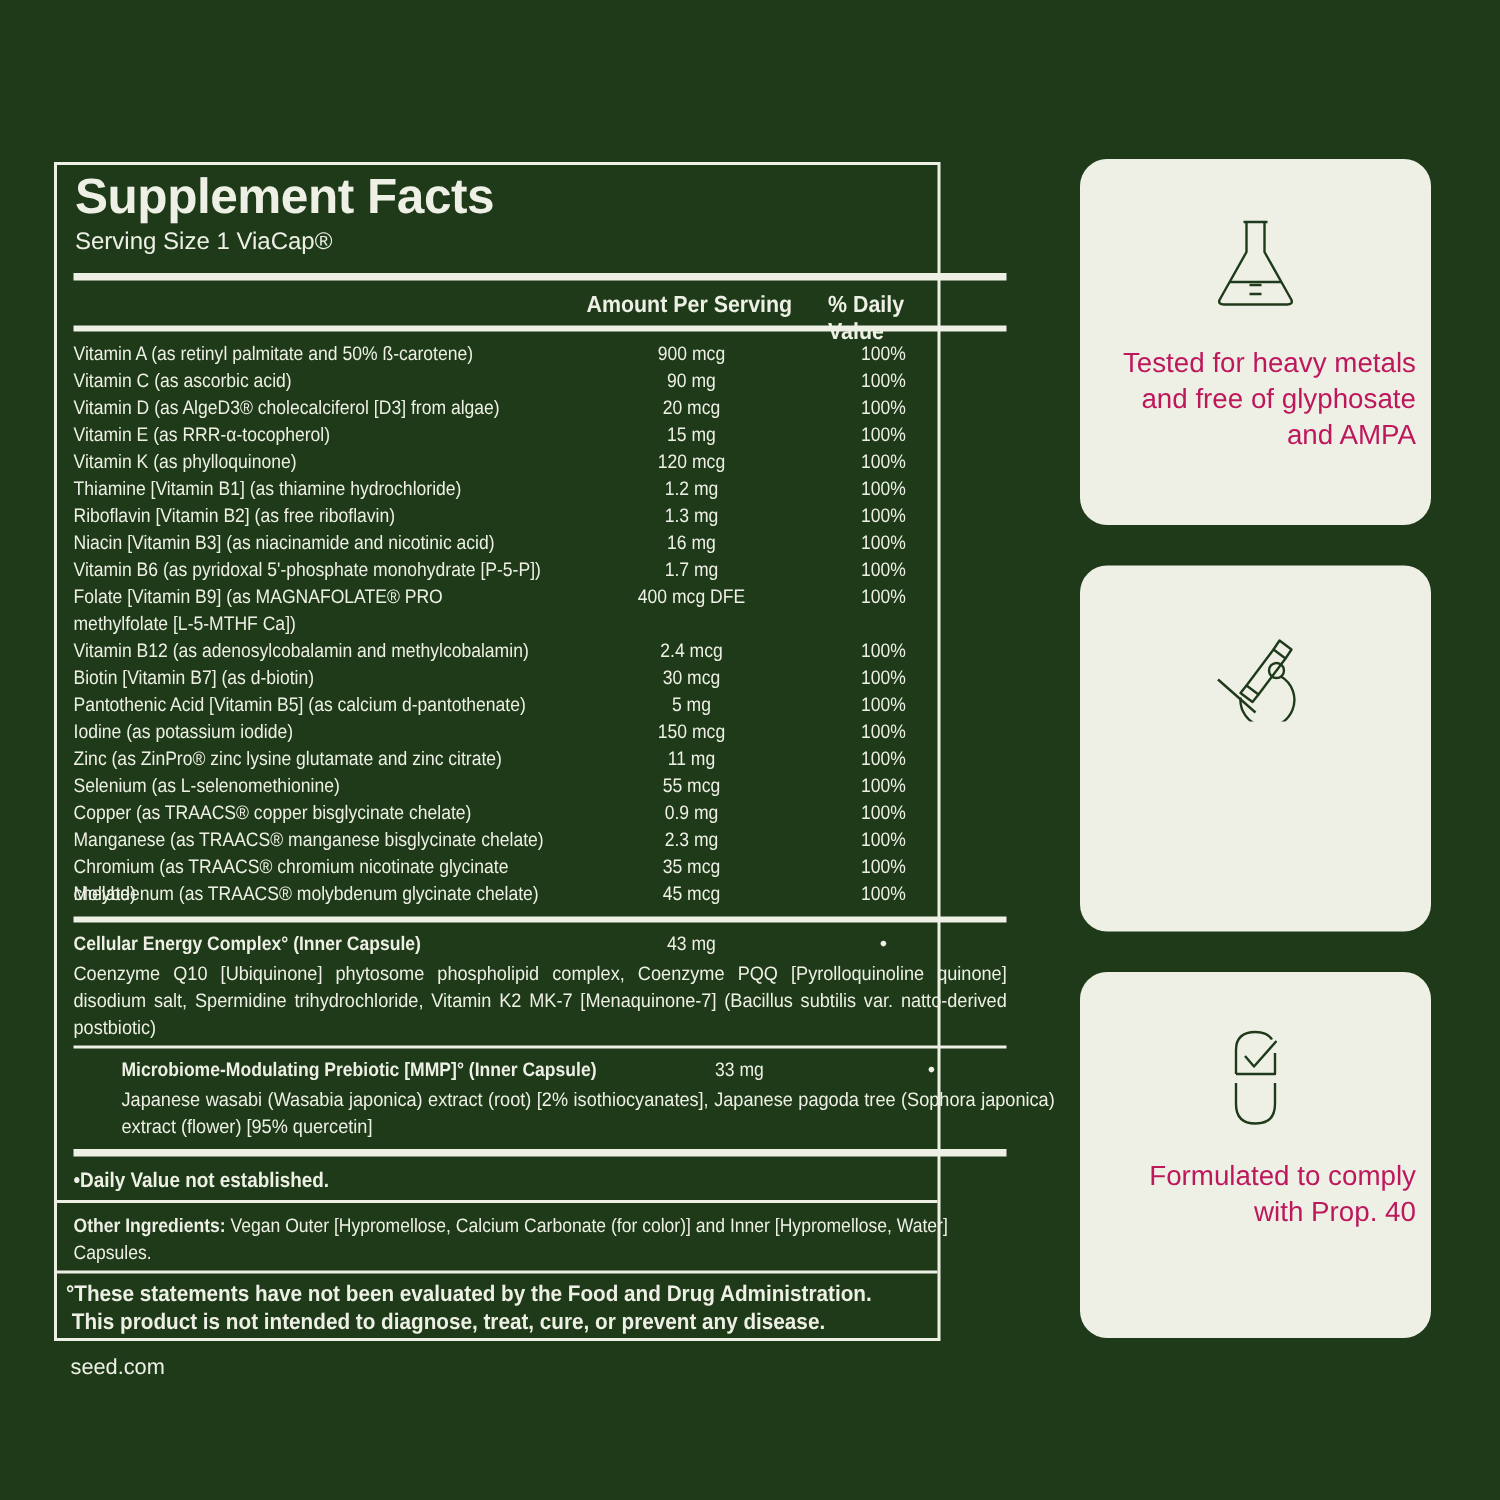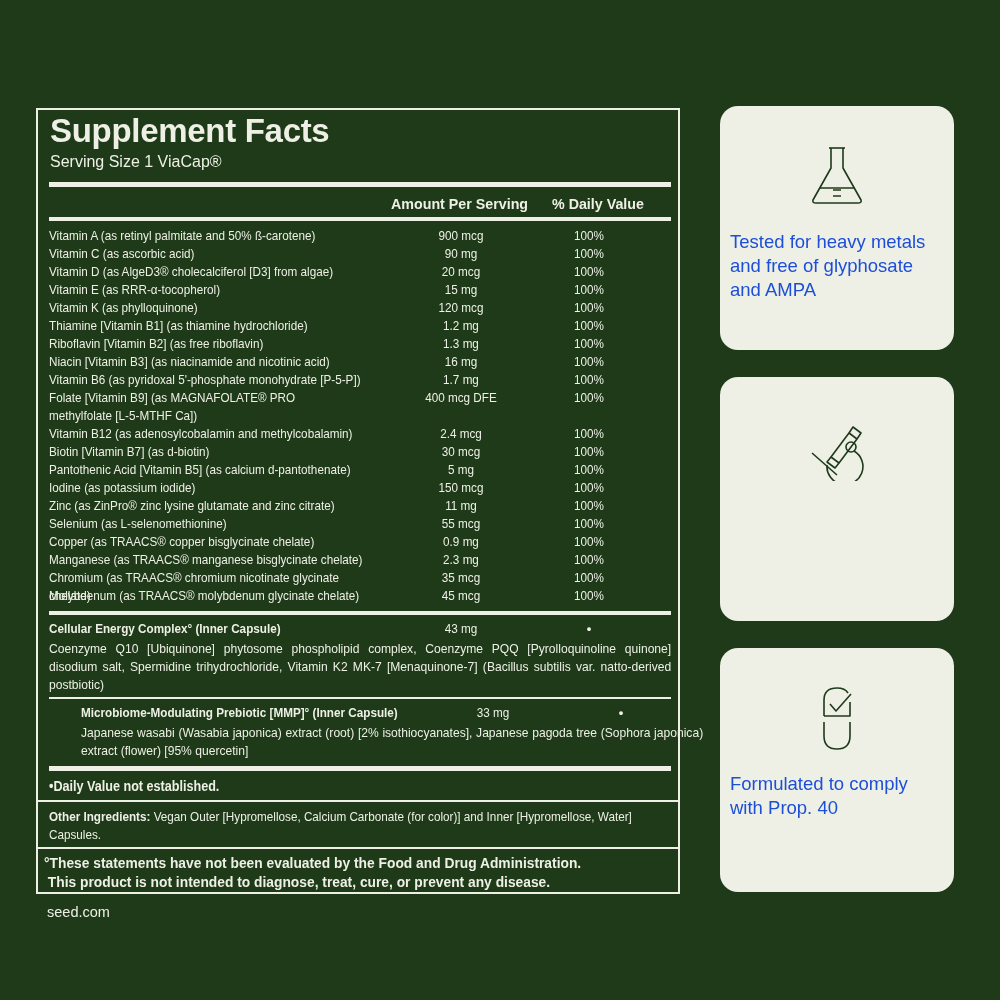--- a/index.html
+++ b/index.html
@@ -3,21 +3,21 @@
 <meta charset="utf-8">
 <style>
   html, body { margin:0; padding:0; }
   body {
     width:1000px; height:1000px; overflow:hidden;
     background:#1e3a18; color:#eef0e6;
     font-family:"Liberation Sans", sans-serif;
     position:relative;
   }
   .facts {
-    position:absolute; left:36px; top:108px; width:644px; height:786px;
+    position:absolute; left:36px; top:108px; width:591px; height:786px;
     border:2px solid #eef0e6; box-sizing:border-box;
   }
   .title { position:absolute; left:12px; top:2px; font-size:33px; font-weight:bold; letter-spacing:-0.3px; }
   .serving { position:absolute; left:12px; top:43px; font-size:16px; }
   .rule { position:absolute; left:11px; width:622px; background:#eef0e6; }
   .colhead { position:absolute; top:85px; font-size:15.5px; font-weight:bold; transform:scaleX(0.92); transform-origin:left; }
   .rows { position:absolute; left:11px; top:117px; width:622px; }
   .row { position:relative; height:18px; font-size:13px; line-height:18px; }
   .row.tall { height:36px; }
   .row .name { position:absolute; left:0; top:0; width:370px; transform:scaleX(0.9); transform-origin:left; white-space:normal; }
@@ -29,22 +29,22 @@
   .block .head .ha { position:absolute; left:352px; width:120px; text-align:center; font-weight:normal; transform:scaleX(0.9); }
   .block .head .hd { position:absolute; left:500px; width:80px; text-align:center; }
   .block .desc { text-align:justify; transform:scaleX(0.93); transform-origin:left; width:669px; }
   .hr-full { position:absolute; left:0; width:100%; height:2px; background:#eef0e6; }
   .footnote { position:absolute; left:11px; top:668px; font-size:14px; font-weight:bold; transform:scaleX(0.9); transform-origin:left; }
   .other { position:absolute; left:11px; top:698px; width:690px; font-size:13px; line-height:18px; transform:scaleX(0.9); transform-origin:left; }
   .fda { position:absolute; left:6px; top:743px; font-size:15px; line-height:19px; font-weight:bold; transform:scaleX(0.92); transform-origin:left; white-space:pre; }
   .credits { position:absolute; left:47px; top:903px; font-size:14.5px; line-height:19px; }
   .card {
     position:absolute; left:720px; width:234px; height:244px;
-    background:#eef0e6; border-radius:18px; color:#1d4ed8;
-    text-align:left;
+    background:#eef0e6; border-radius:18px; color:#be185d;
+    text-align:right;
   }
   .card .icon { position:absolute; left:87px; top:38px; width:60px; height:66px; }
   .card .txt { position:absolute; left:10px; right:10px; top:124px; font-size:18.5px; line-height:24px; }
 </style>
 </head>
 <body>
 
 <div class="facts">
   <div class="title">Supplement Facts</div>
   <div class="serving">Serving Size 1 ViaCap®</div>

